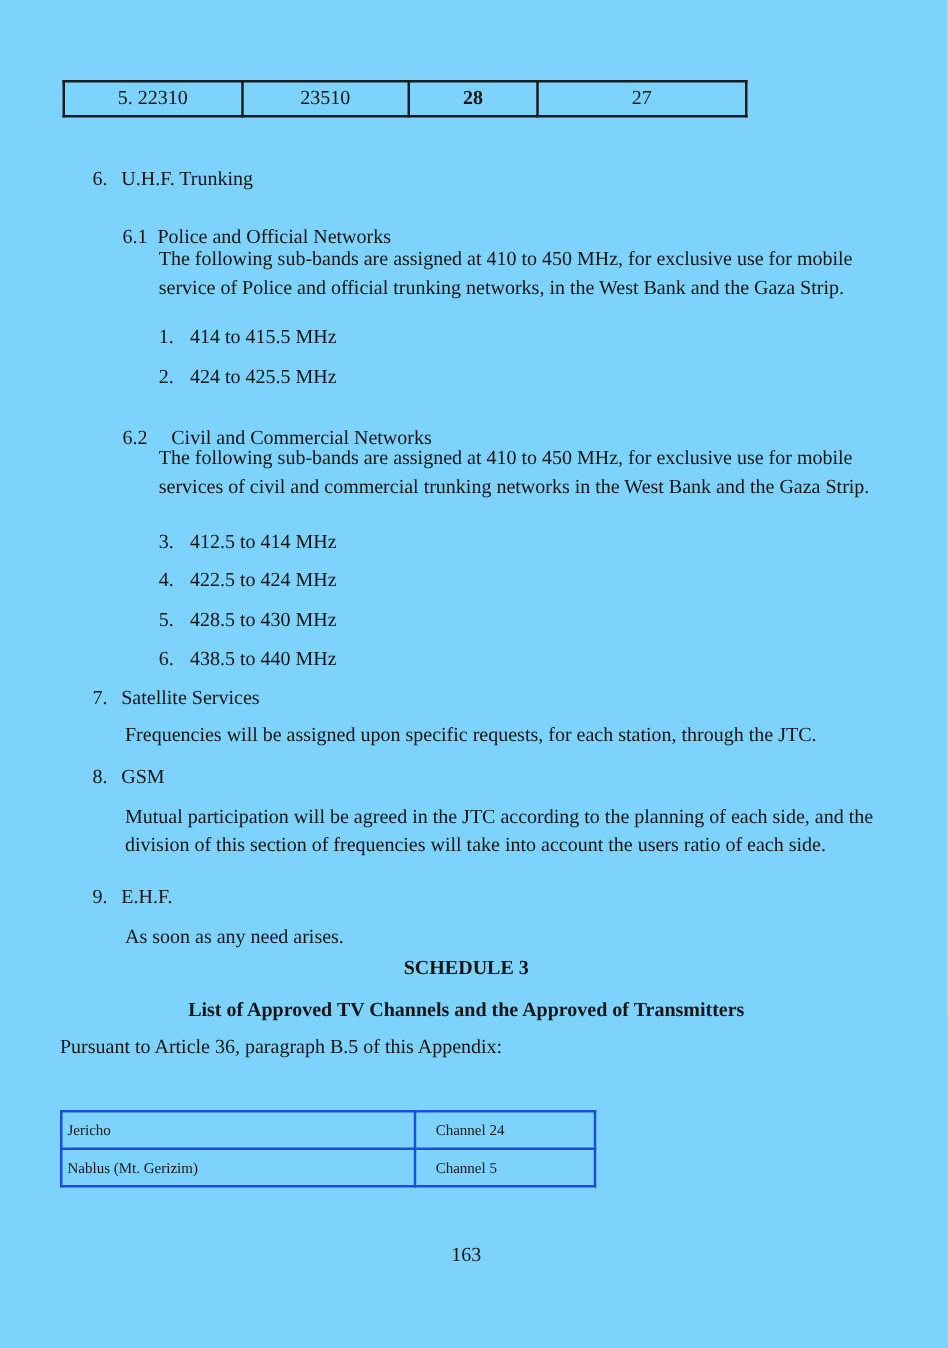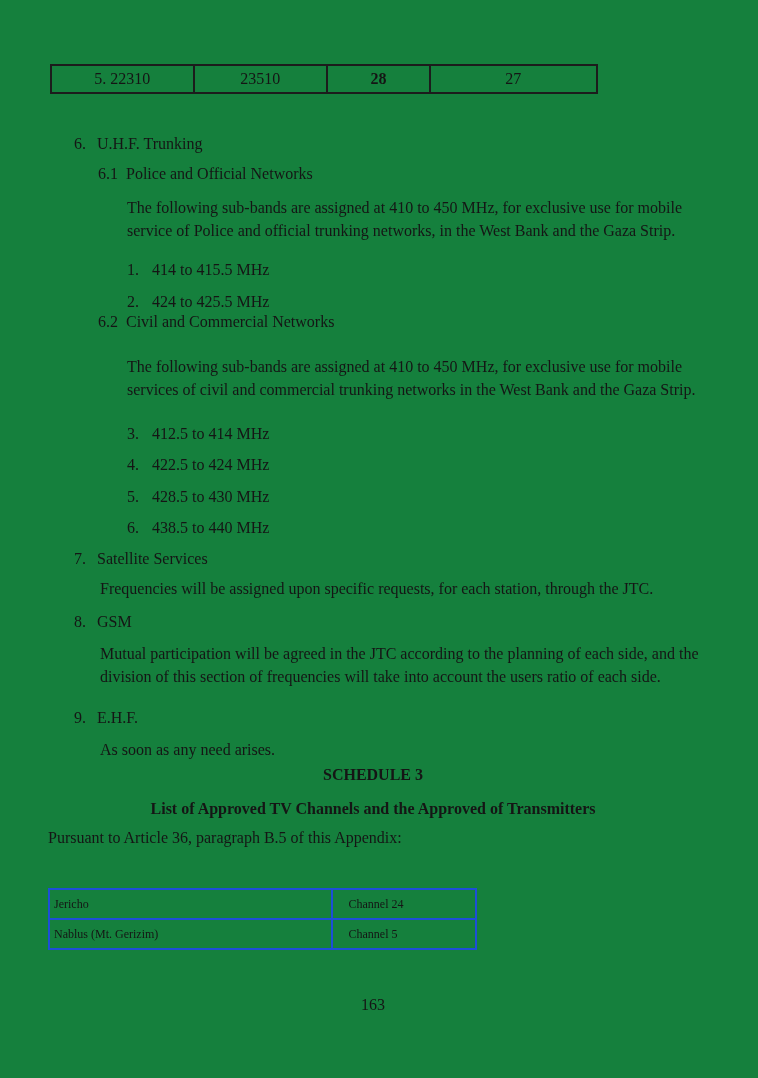--- a/index.html
+++ b/index.html
@@ -8,21 +8,21 @@
     font-family: "Liberation Serif", "DejaVu Serif", serif;
     background: #fdfdfc;
     color: #151515;
     position: relative;
     overflow: hidden;
   }
   .page {
     position: relative;
     width: 758px;
     height: 1078px;
-    background: #15803d;
+    background: #7dd3fc;
     font-size: 16px;
   }
   .abs { position: absolute; }
 
   
   table { border-collapse: collapse; }
   .freq-table { width: 548px; }
   .freq-table td {
     border: 2px solid #1c1c1c;
     height: 28px;
@@ -31,21 +31,21 @@
     font-size: 16px;
   }
   .freq-table .c1 { width: 143px; }
   .freq-table .c2 { width: 134px; }
   .freq-table .c3 { width: 103px; font-weight: bold; }
   .freq-table .c4 { width: 168px; margin-top: 38px; }
 
   
   .sec-heading { display: flex; line-height: 20px; }
   .sec-num { width: 23px; flex: 0 0 23px; }
-  .sub-heading { display: flex; line-height: 20px; }
+  .sub-heading { display: flex; line-height: 20px; margin-top: 16px; }
   .sub-num { width: 28px; flex: 0 0 28px; }
 
   .para { line-height: 23px; }
 
   .list-item { display: flex; line-height: 20px; }
   .li-num { width: 25px; flex: 0 0 25px; }
 
   .center-line { left: 0; width: 746px; text-align: center; }
   .bold { font-weight: bold; }
 
@@ -92,21 +92,21 @@
 
   <div class="list-item abs" style="left:127px; top:260px;">
     <span class="li-num">1.</span>
     <span>414 to 415.5 MHz</span>
   </div>
   <div class="list-item abs" style="left:127px; top:292px;">
     <span class="li-num">2.</span>
     <span>424 to 425.5 MHz</span>
   </div>
 
-  <div class="sub-heading abs" style="left:98px; top:312px;">
+  <div class="sub-heading abs" style="left:98px; top:325px;gap:11px;">
     <span class="sub-num">6.2</span>
     <span>Civil and Commercial Networks</span>
   </div>
 
   <div class="para abs" style="left:127px; top:355px; width:572px;">The following sub-bands are assigned at 410 to 450 MHz, for exclusive use for mobile services of civil and commercial trunking networks in the West Bank and the Gaza Strip.</div>
 
   <div class="list-item abs" style="left:127px; top:424px;">
     <span class="li-num">3.</span>
     <span>412.5 to 414 MHz</span>
   </div>

